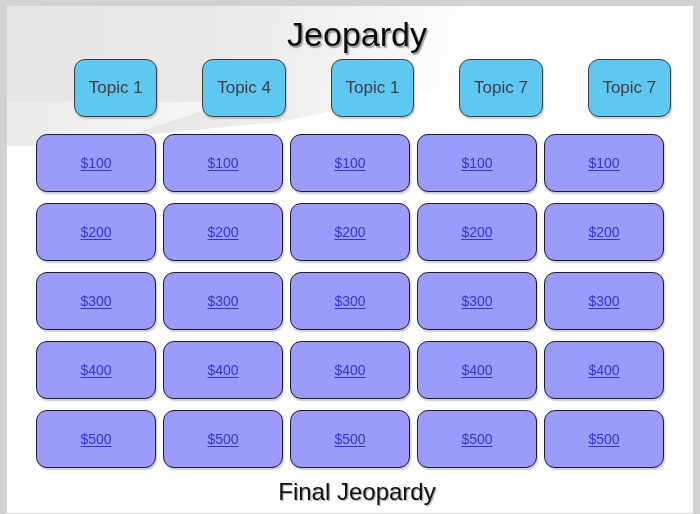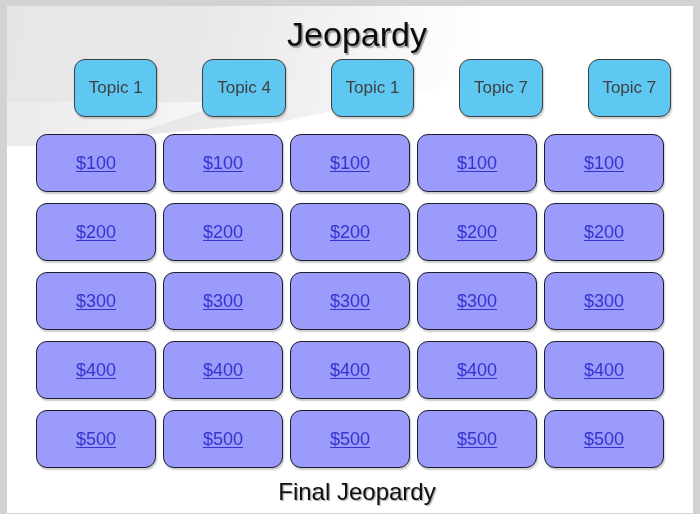--- a/index.html
+++ b/index.html
@@ -105,21 +105,21 @@
     margin-left: 38px;
   }
 
   .value-cell {
     background: #9b9bfb;
     border: 1.4px solid #1d1d2e;
     box-shadow: 1px 1.5px 1.5px rgba(110,110,110,0.35);
   }
   .value-link {
     color: #3434cf;
-    font-size: 18px;
+    font-size: 14px;
     text-decoration: underline;
     text-underline-offset: 2px;
     text-decoration-thickness: 1.3px;
     cursor: pointer;
   }
 
   
   .final-jeopardy {
     position: absolute;
     left: 0;

